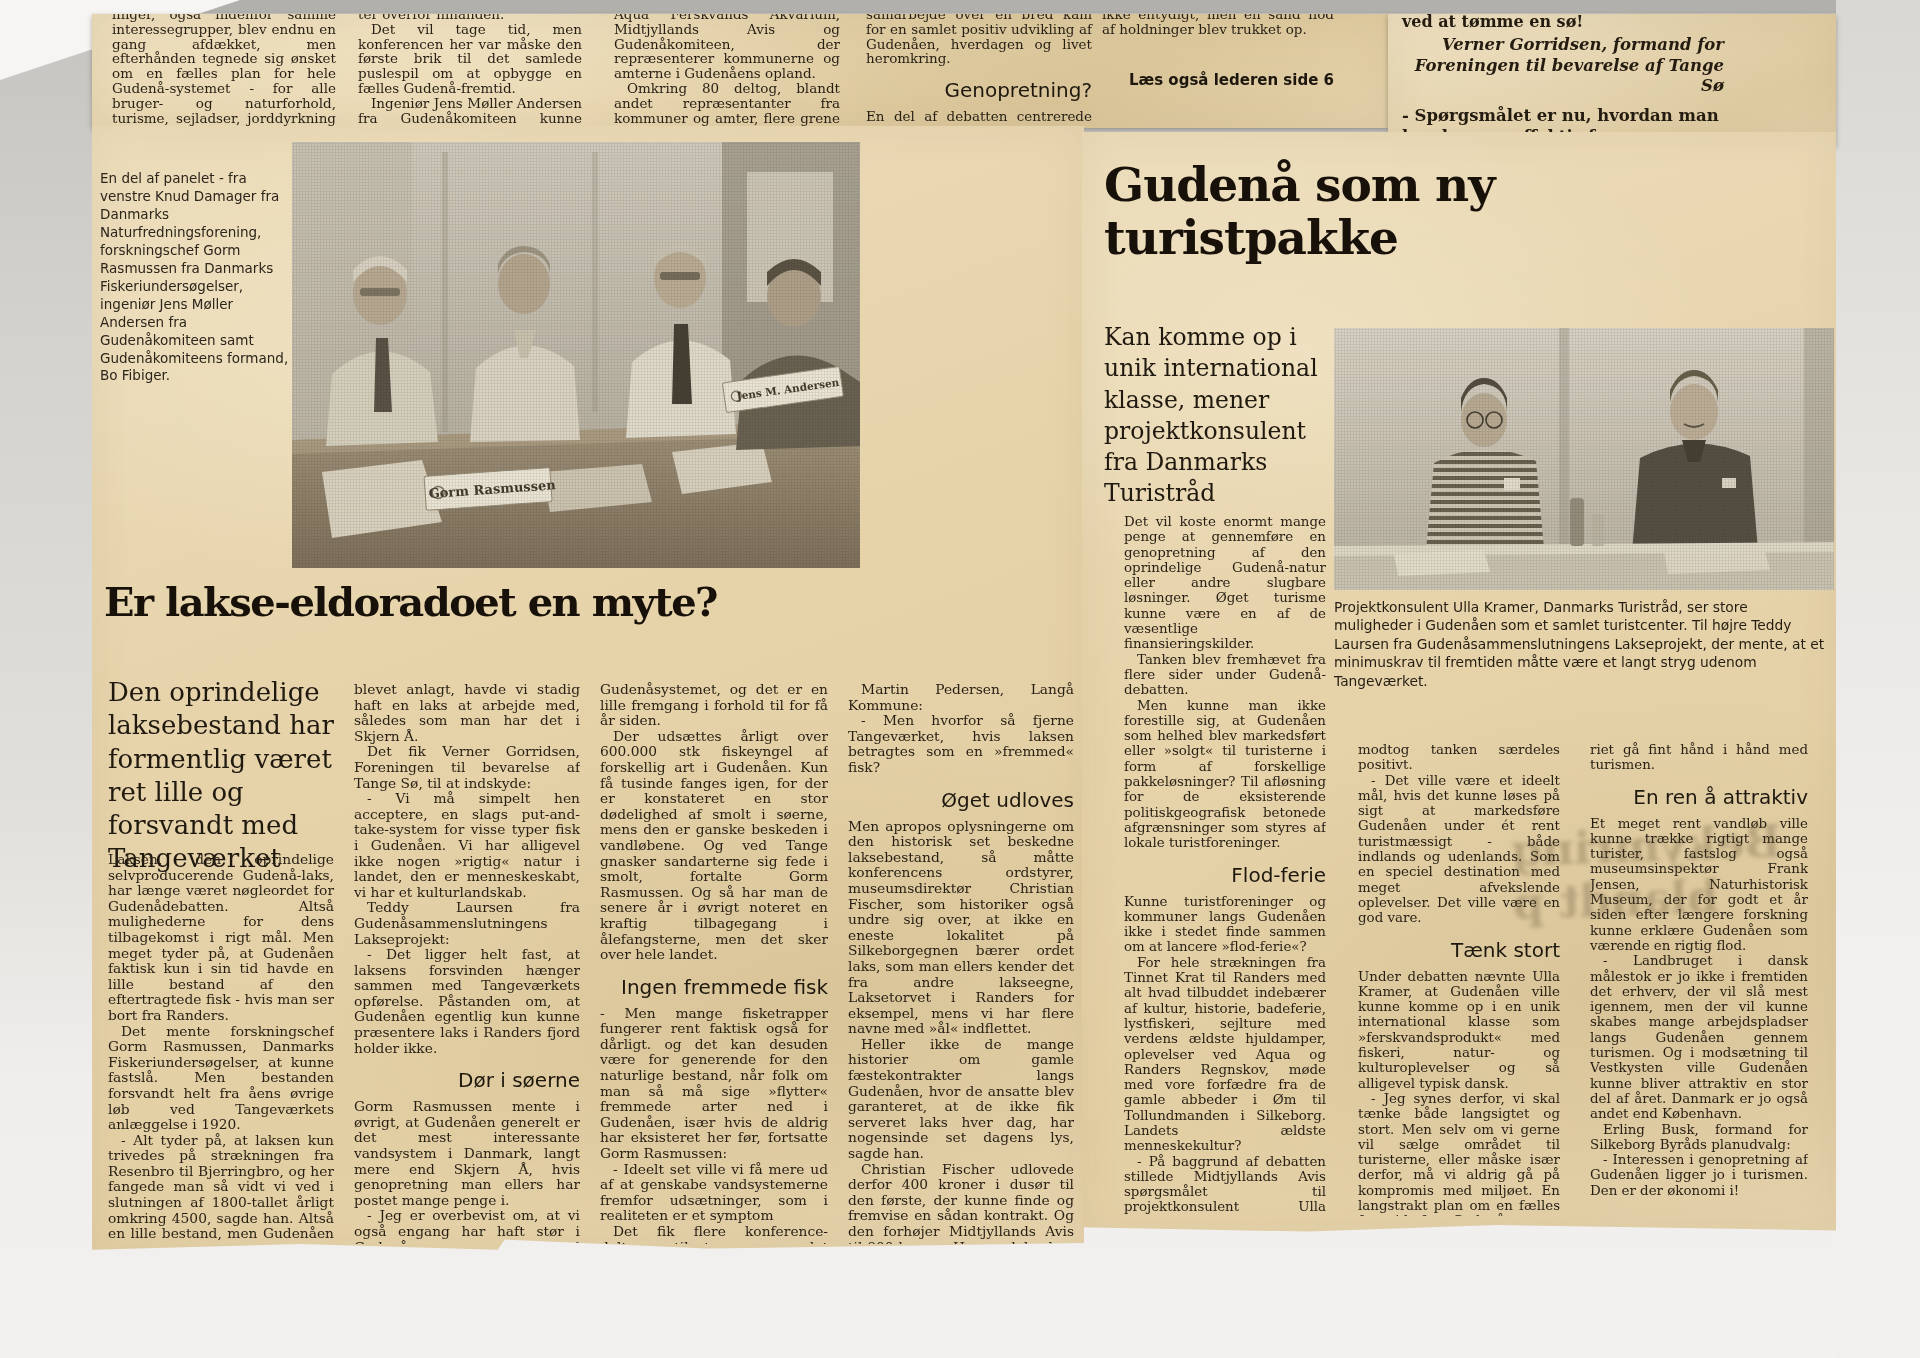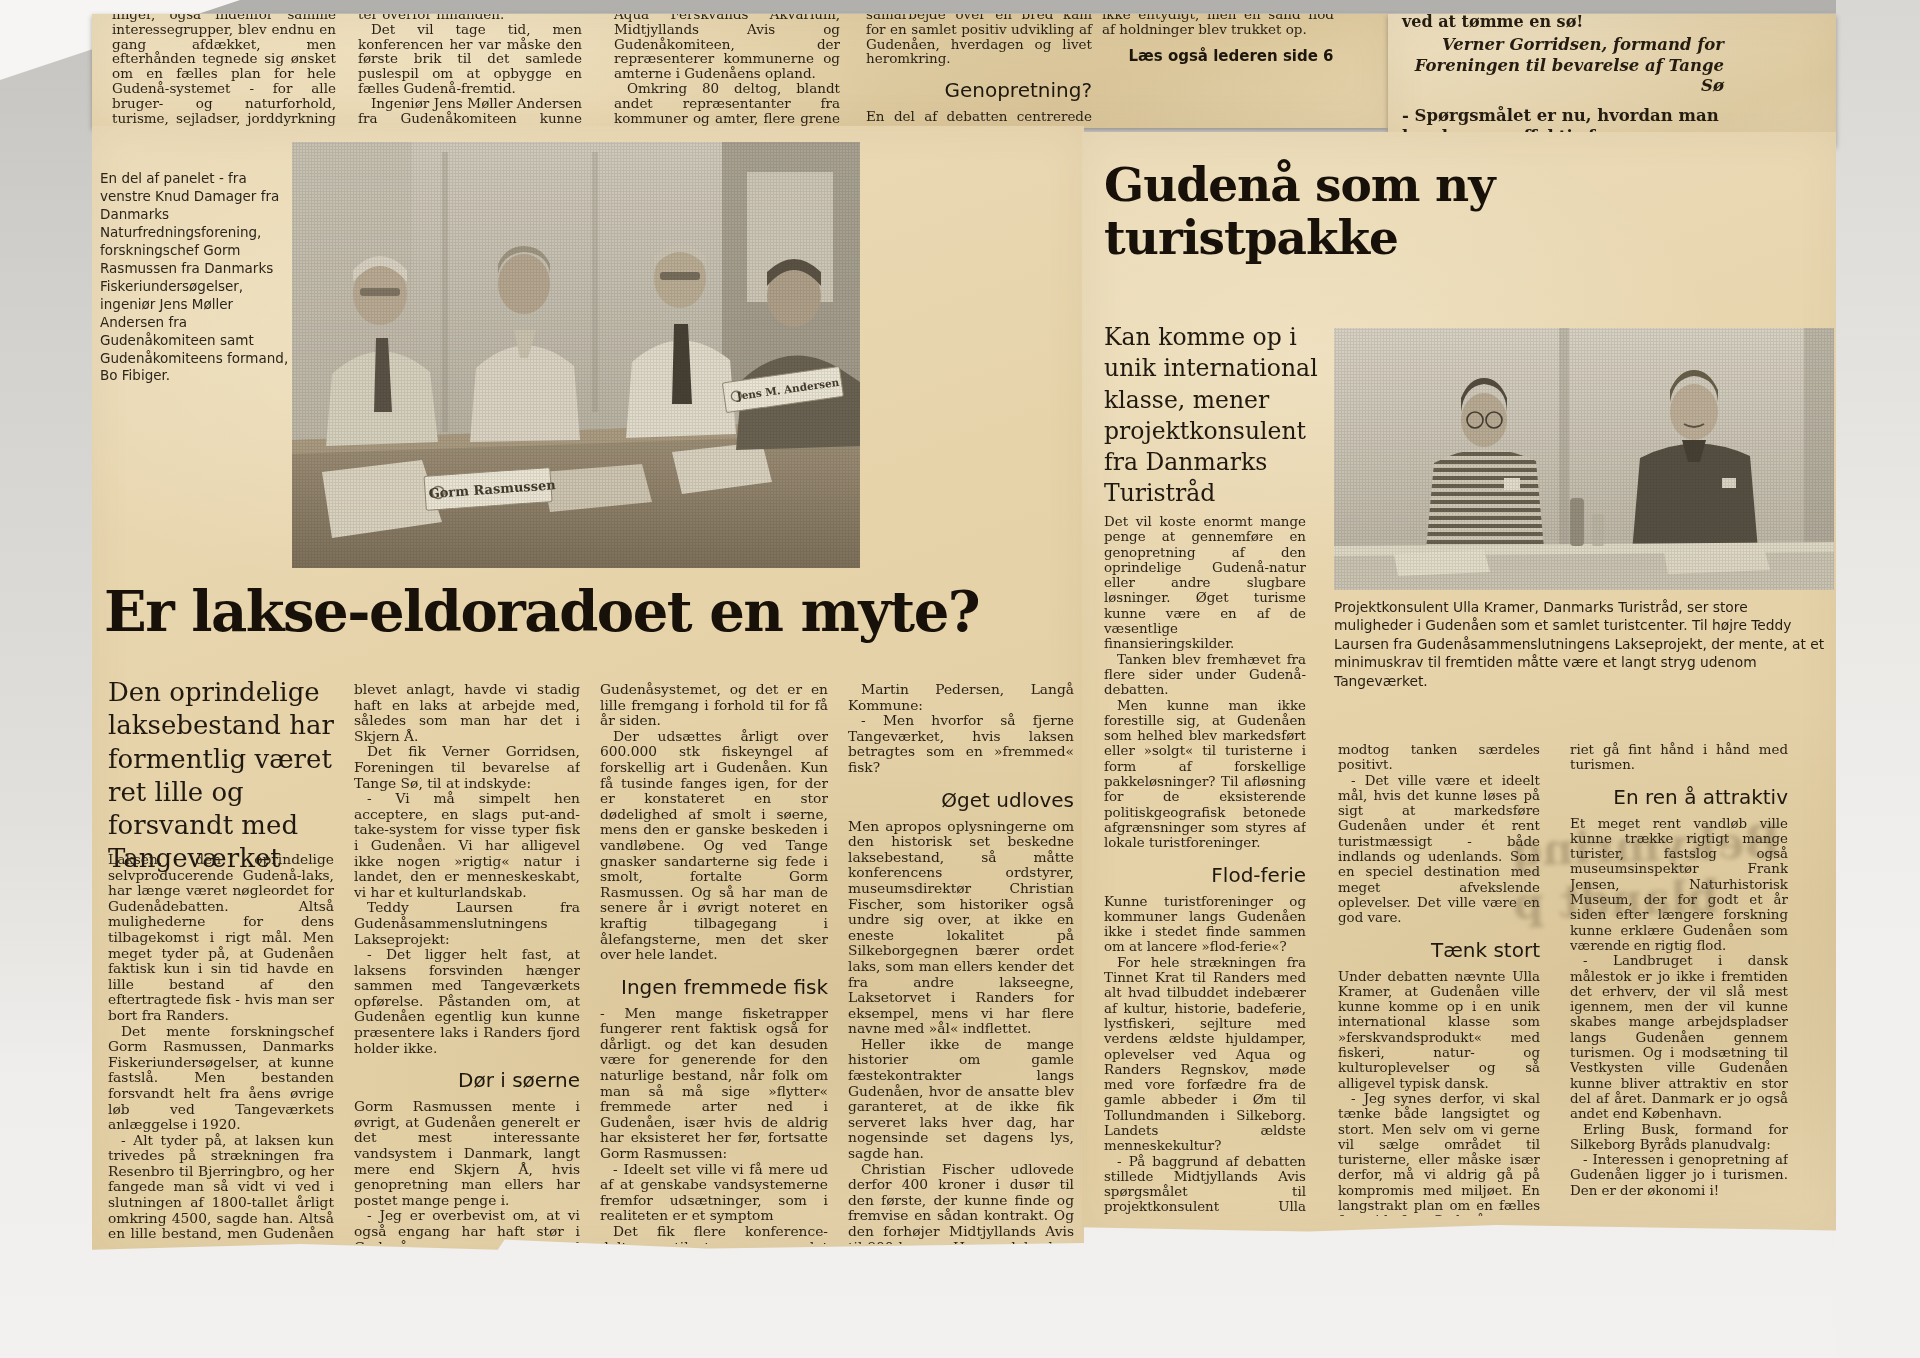--- a/index.html
+++ b/index.html
@@ -21,31 +21,31 @@
   #piece-top{left:92px;top:14px;width:1296px;height:114px;}
   #piece-quote{left:1388px;top:14px;width:448px;height:132px;}
   #piece-left{left:92px;top:126px;width:992px;height:1126px;
       clip-path:polygon(0 0,100% 0,100% 99.2%,62% 99.7%,41.6% 98.9%,40.9% 99.8%,21% 99.3%,0 99.8%);}
   #piece-right{left:1082px;top:132px;width:754px;height:1104px;
       clip-path:polygon(0 0,100% 0,100% 99.5%,55% 99.0%,30% 99.6%,0 99.2%);}
 
   .col{position:absolute;text-align:justify;color:#271f14;}
   .tcol{font-size:13.5px;line-height:14.8px;}
   .bcol{font-size:13.8px;line-height:15.6px;}
-  .rcol{font-size:13.4px;line-height:15.3px;}
+  .rcol{font-size:13.4px;line-height:15.3px;margin-left:20px;}
   .blk{margin:0;}
   .blk-p{text-indent:13px;}
   .blk-p0{text-indent:0;}
   .blk-h{font-family:"DejaVu Sans","Liberation Sans",sans-serif;font-size:20px;line-height:1.15;
          margin:13px 0 7px 0;text-indent:0;text-align:right;color:#1e180e;}
   .blk-b{font-family:"DejaVu Sans","Liberation Sans",sans-serif;font-weight:bold;font-size:15px;
-         text-align:center;padding-left:26px;margin-top:12px;color:#1c160d;}
+         text-align:right;padding-left:26px;margin-top:36px;color:#1c160d;}
 
   .headline{position:absolute;font-weight:bold;color:#17110a;letter-spacing:-1.5px;white-space:nowrap;}
-  #left-headline{left:12px;top:452px;font-size:56px;}
+  #left-headline{left:12px;top:452px;font-size:40px;}
   #right-headline{left:22px;top:26px;font-size:47px;line-height:1.13;white-space:normal;letter-spacing:-1px;}
   .standfirst{position:absolute;color:#201910;}
   #left-standfirst{left:16px;top:550px;width:232px;font-size:26px;line-height:1.28;text-align:left;}
   #right-standfirst{left:22px;top:190px;width:238px;font-size:23.5px;line-height:1.33;text-align:left;}
 
   .caption-left{position:absolute;left:8px;top:44px;width:192px;text-align:left;
      font-family:"DejaVu Sans","Liberation Sans",sans-serif;font-size:13.5px;line-height:1.33;color:#2b251b;}
   .caption-right{position:absolute;left:252px;top:466px;width:494px;text-align:left;
      font-family:"DejaVu Sans","Liberation Sans",sans-serif;font-weight:normal;
      font-size:13.8px;line-height:1.34;color:#241d12;}

